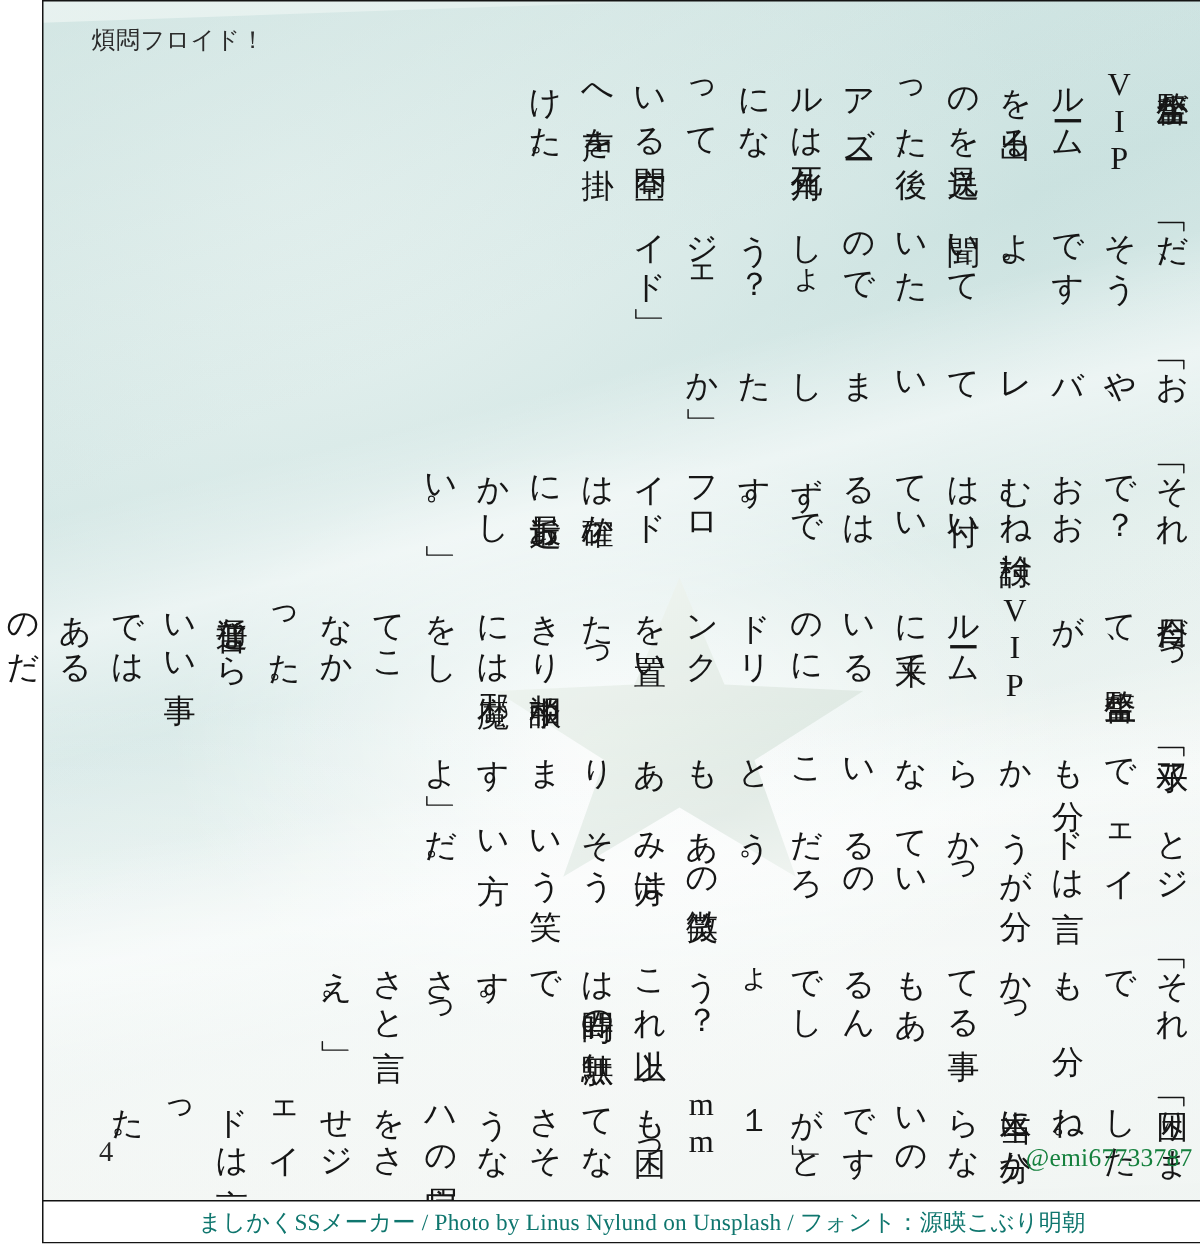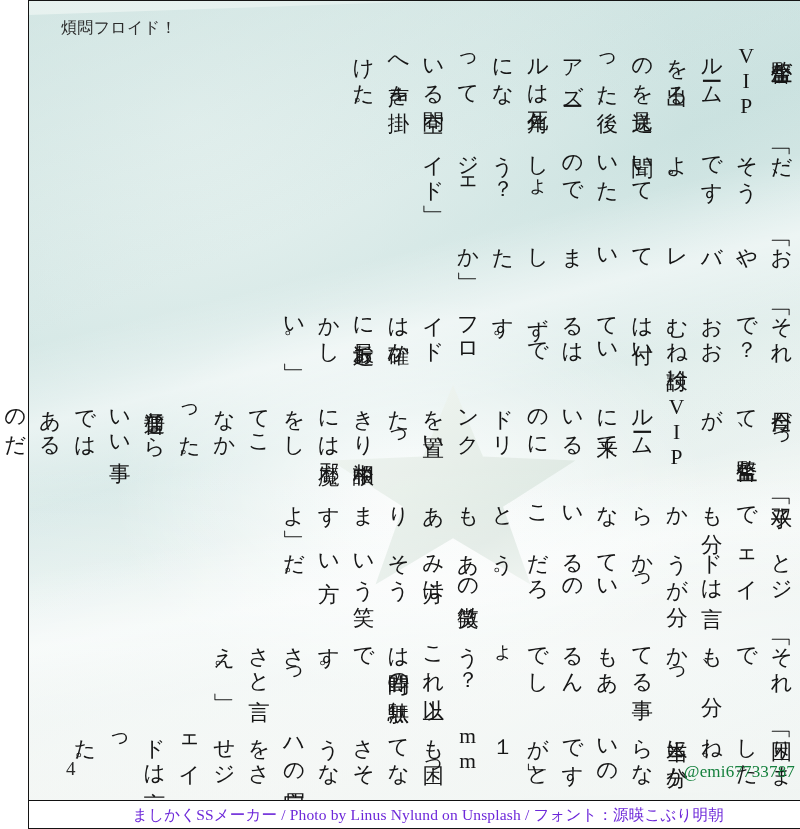--- a/index.html
+++ b/index.html
@@ -149,21 +149,21 @@
     width: 800px;
     height: 29px;
     background: #ffffff;
     display: flex;
     align-items: center;
     justify-content: center;
     border-top: 1px solid #111;
   }
   .footer-text {
     font-size: 15.5px;
-    color: #6d28d9;
+    color: #0f766e;
     white-space: nowrap;
     letter-spacing: 0.01em;
   }
   .page-border {
     position: absolute;
     left: 0;
     top: 0;
     width: 800px;
     height: 829px;
     box-sizing: border-box;

